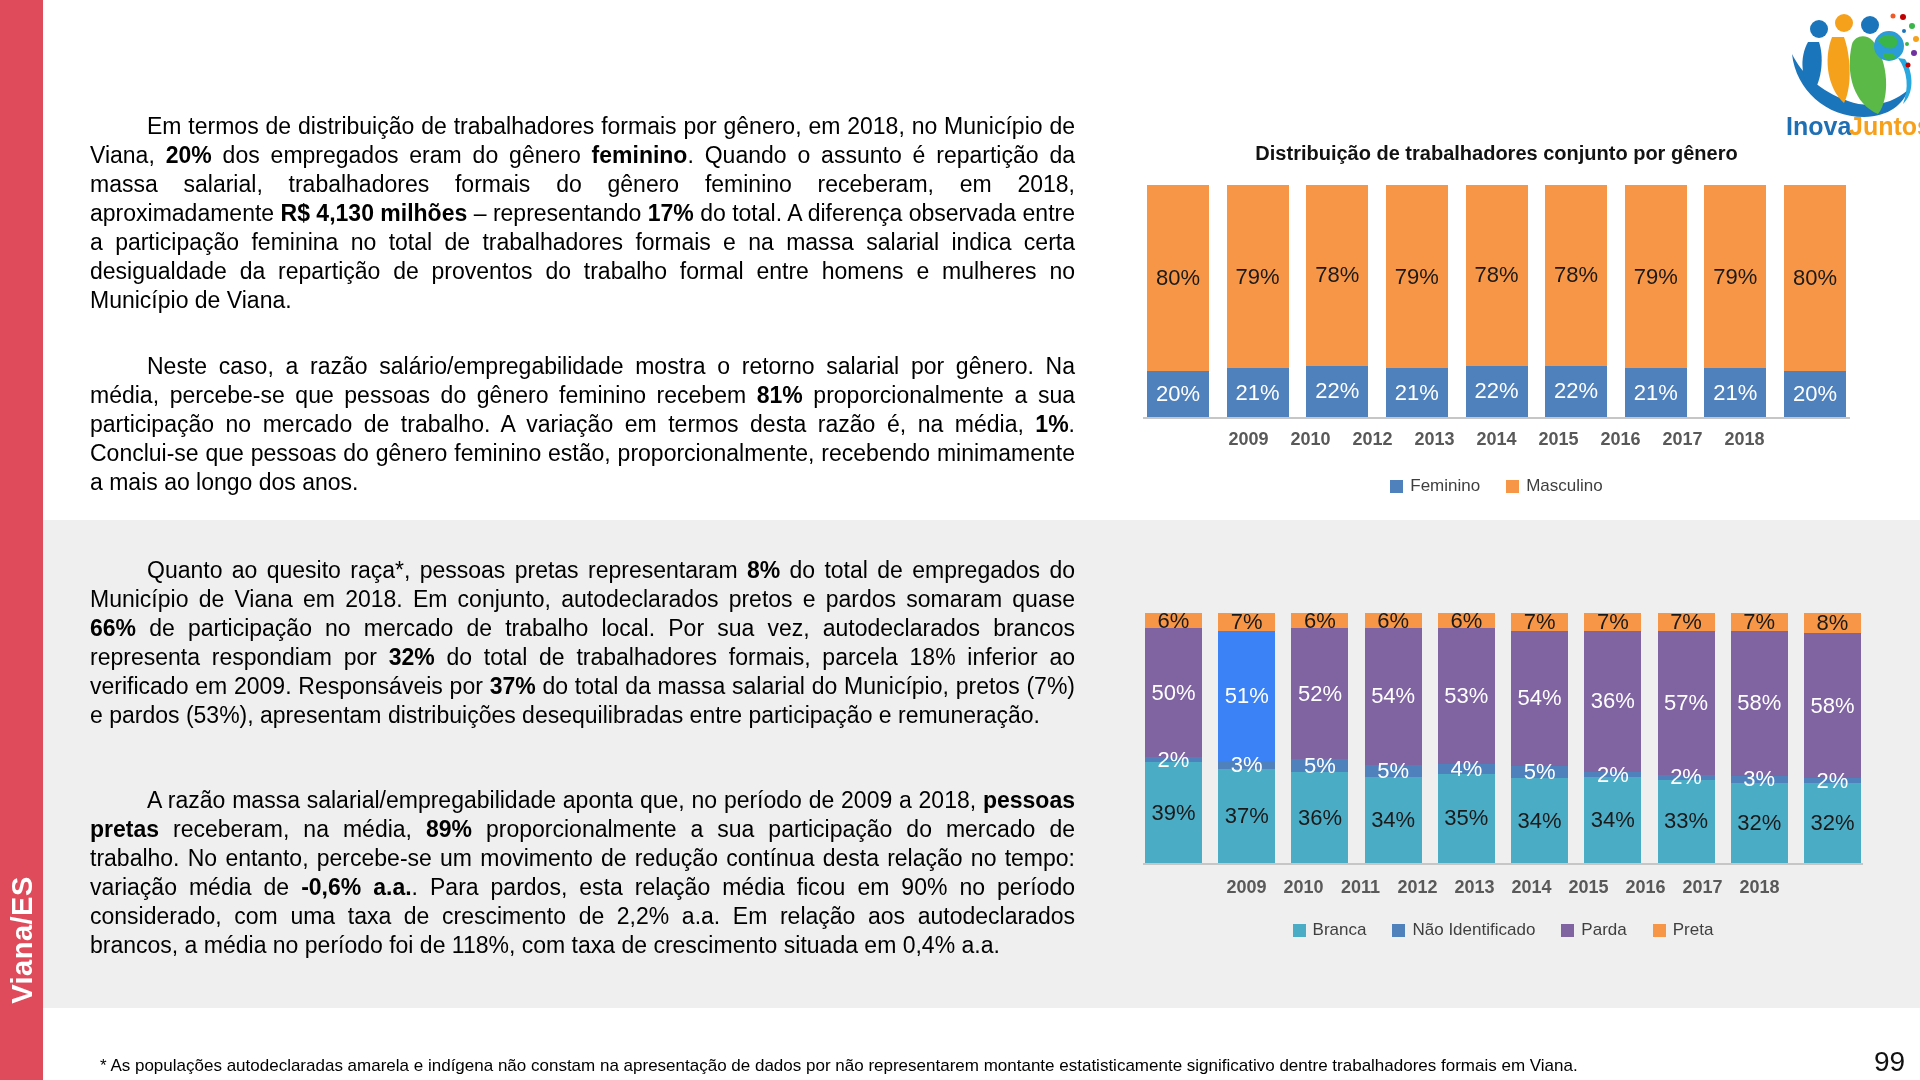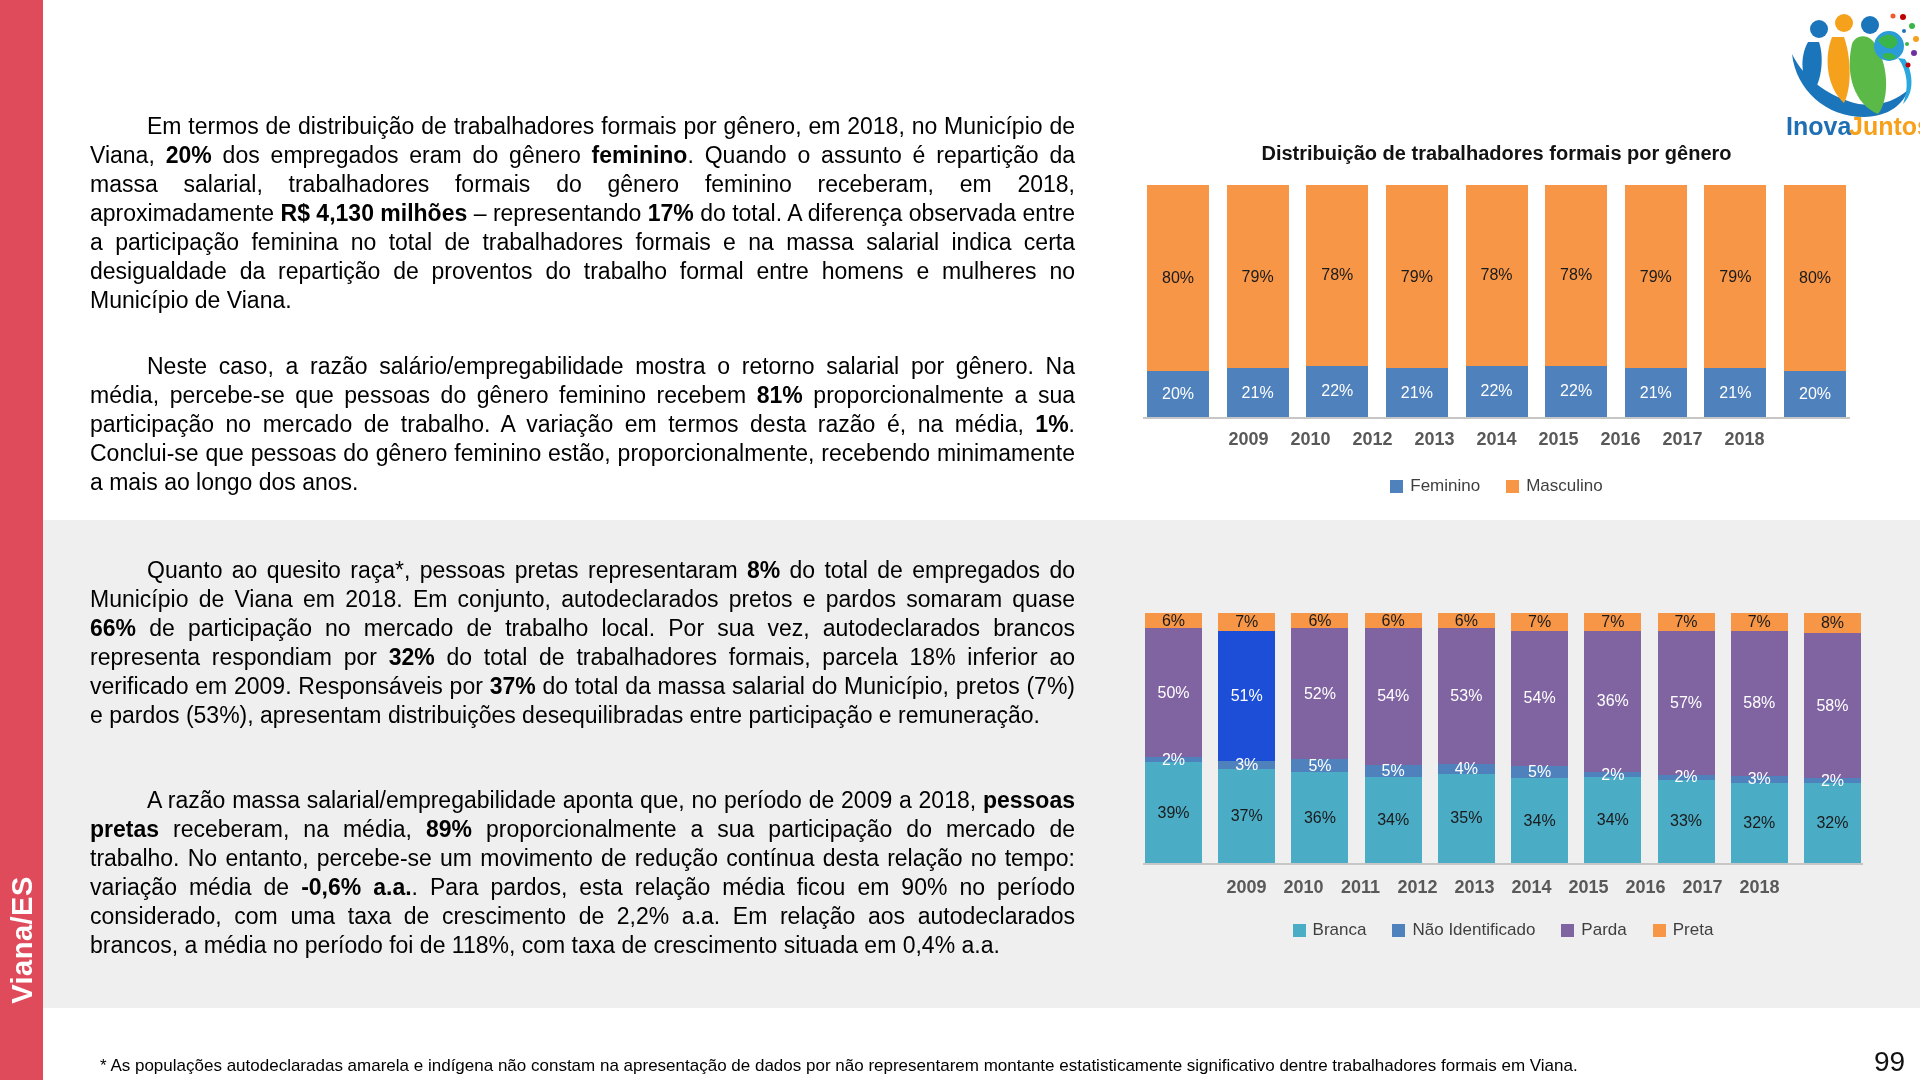--- a/index.html
+++ b/index.html
@@ -28,21 +28,21 @@
   #chart-gender{left:1143px;top:142px;width:707px;}
   #chart-race{left:1143px;top:588px;width:720px;}
   .chart-title{text-align:center;font-weight:bold;font-size:20px;color:#121212;}
   .plot{display:flex;justify-content:space-between;align-items:stretch;border-bottom:2px solid #C6C6C6;}
   #chart-gender .plot{height:232px;margin-top:20px;padding:0 4px;}
   #chart-race  .plot{height:250px;margin-top:25px;padding:0 2px;}
   .bar{display:flex;flex-direction:column;}
   #chart-gender .bar{width:62px;}
   #chart-race  .bar{width:57px;}
   .seg{position:relative;display:flex;align-items:center;justify-content:center;min-height:0;}
-  .seg .val{font-size:16px;line-height:1;z-index:2;white-space:nowrap;}
+  .seg .val{font-size:22px;line-height:1;z-index:2;white-space:nowrap;}
   .xlabels{display:flex;justify-content:center;}
   #chart-gender .xlabels{margin-top:10px;padding:0 4px;}
   #chart-race  .xlabels{margin-top:12px;padding:0 2px;}
   .xlabels div{text-align:center;font-weight:bold;font-size:18px;color:#595959;}
   #chart-gender .xlabels div{width:62px;}
   #chart-race  .xlabels div{width:57px;}
   .legend{display:flex;justify-content:center;gap:26px;}
   #chart-gender .legend{margin-top:26px;}
   #chart-race  .legend{margin-top:22px;}
   .legend-item{display:flex;align-items:center;gap:7px;font-size:17px;color:#3f3f3f;}
@@ -64,21 +64,21 @@
   <div class="sidebar-label">Viana/ES</div>
 
   <div class="band" style="background: rgb(239, 239, 239);"></div>
 
   <div class="para" id="p1"><span>Em termos de distribuição de trabalhadores formais por gênero, em 2018, no Município de Viana, </span><b>20%</b><span> dos empregados eram do gênero </span><b>feminino</b><span>. Quando o assunto é repartição da massa salarial, trabalhadores formais do gênero feminino receberam, em 2018, aproximadamente </span><b>R$ 4,130 milhões</b><span> – representando </span><b>17%</b><span> do total. A diferença observada entre a participação feminina no total de trabalhadores formais e na massa salarial indica certa desigualdade da repartição de proventos do trabalho formal entre homens e mulheres no Município de Viana.</span></div>
   <div class="para" id="p2"><span>Neste caso, a razão salário/empregabilidade mostra o retorno salarial por gênero. Na média, percebe-se que pessoas do gênero feminino recebem </span><b>81%</b><span> proporcionalmente a sua participação no mercado de trabalho. A variação em termos desta razão é, na média, </span><b>1%</b><span>. Conclui-se que pessoas do gênero feminino estão, proporcionalmente, recebendo minimamente a mais ao longo dos anos.</span></div>
   <div class="para" id="p3"><span>Quanto ao quesito raça*, pessoas pretas representaram </span><b>8%</b><span> do total de empregados do Município de Viana em 2018. Em conjunto, autodeclarados pretos e pardos somaram quase </span><b>66%</b><span> de participação no mercado de trabalho local. Por sua vez, autodeclarados brancos representa respondiam por </span><b>32%</b><span> do total de trabalhadores formais, parcela 18% inferior ao verificado em 2009. Responsáveis por </span><b>37%</b><span> do total da massa salarial do Município, pretos (7%) e pardos (53%), apresentam distribuições desequilibradas entre participação e remuneração.</span></div>
   <div class="para" id="p4"><span>A razão massa salarial/empregabilidade aponta que, no período de 2009 a 2018, </span><b>pessoas pretas</b><span> receberam, na média, </span><b>89%</b><span> proporcionalmente a sua participação do mercado de trabalho. No entanto, percebe-se um movimento de redução contínua desta relação no tempo: variação média de </span><b>-0,6% a.a.</b><span>. Para pardos, esta relação média ficou em 90% no período considerado, com uma taxa de crescimento de 2,2% a.a. Em relação aos autodeclarados brancos, a média no período foi de 118%, com taxa de crescimento situada em 0,4% a.a.</span></div>
 
   <div class="chart" id="chart-gender">
-    <div class="chart-title">Distribuição de trabalhadores formais por gênero</div>
+    <div class="chart-title">Distribuição de trabalhadores conjunto por gênero</div>
     <div class="plot" style="border-bottom-color: rgb(198, 198, 198);">
         <div class="bar">
           <div class="seg" style="height: 80%; background: rgb(247, 150, 70);">
             <span class="val" style="color: rgb(26, 26, 26);">80%</span>
           </div>
           <div class="seg" style="height: 20%; background: rgb(79, 129, 189);">
             <span class="val" style="color: rgb(255, 255, 255);">20%</span>
           </div>
         </div>
         <div class="bar">
@@ -182,21 +182,21 @@
             <span class="val" style="color: rgb(255, 255, 255);">2%</span>
           </div>
           <div class="seg" style="height: 40.2062%; background: rgb(75, 172, 198);">
             <span class="val" style="color: rgb(26, 26, 26);">39%</span>
           </div>
         </div>
         <div class="bar">
           <div class="seg" style="height: 7.14286%; background: rgb(247, 150, 70);">
             <span class="val" style="color: rgb(26, 26, 26);">7%</span>
           </div>
-          <div class="seg" style="height: 52.0408%; background: #1d4ed8;">
+          <div class="seg" style="height: 52.0408%; background: #3b82f6;">
             <span class="val" style="color: rgb(255, 255, 255);">51%</span>
           </div>
           <div class="seg" style="height: 3.06122%; background: rgb(79, 129, 189);">
             <span class="val" style="color: rgb(255, 255, 255);">3%</span>
           </div>
           <div class="seg" style="height: 37.7551%; background: rgb(75, 172, 198);">
             <span class="val" style="color: rgb(26, 26, 26);">37%</span>
           </div>
         </div>
         <div class="bar">

